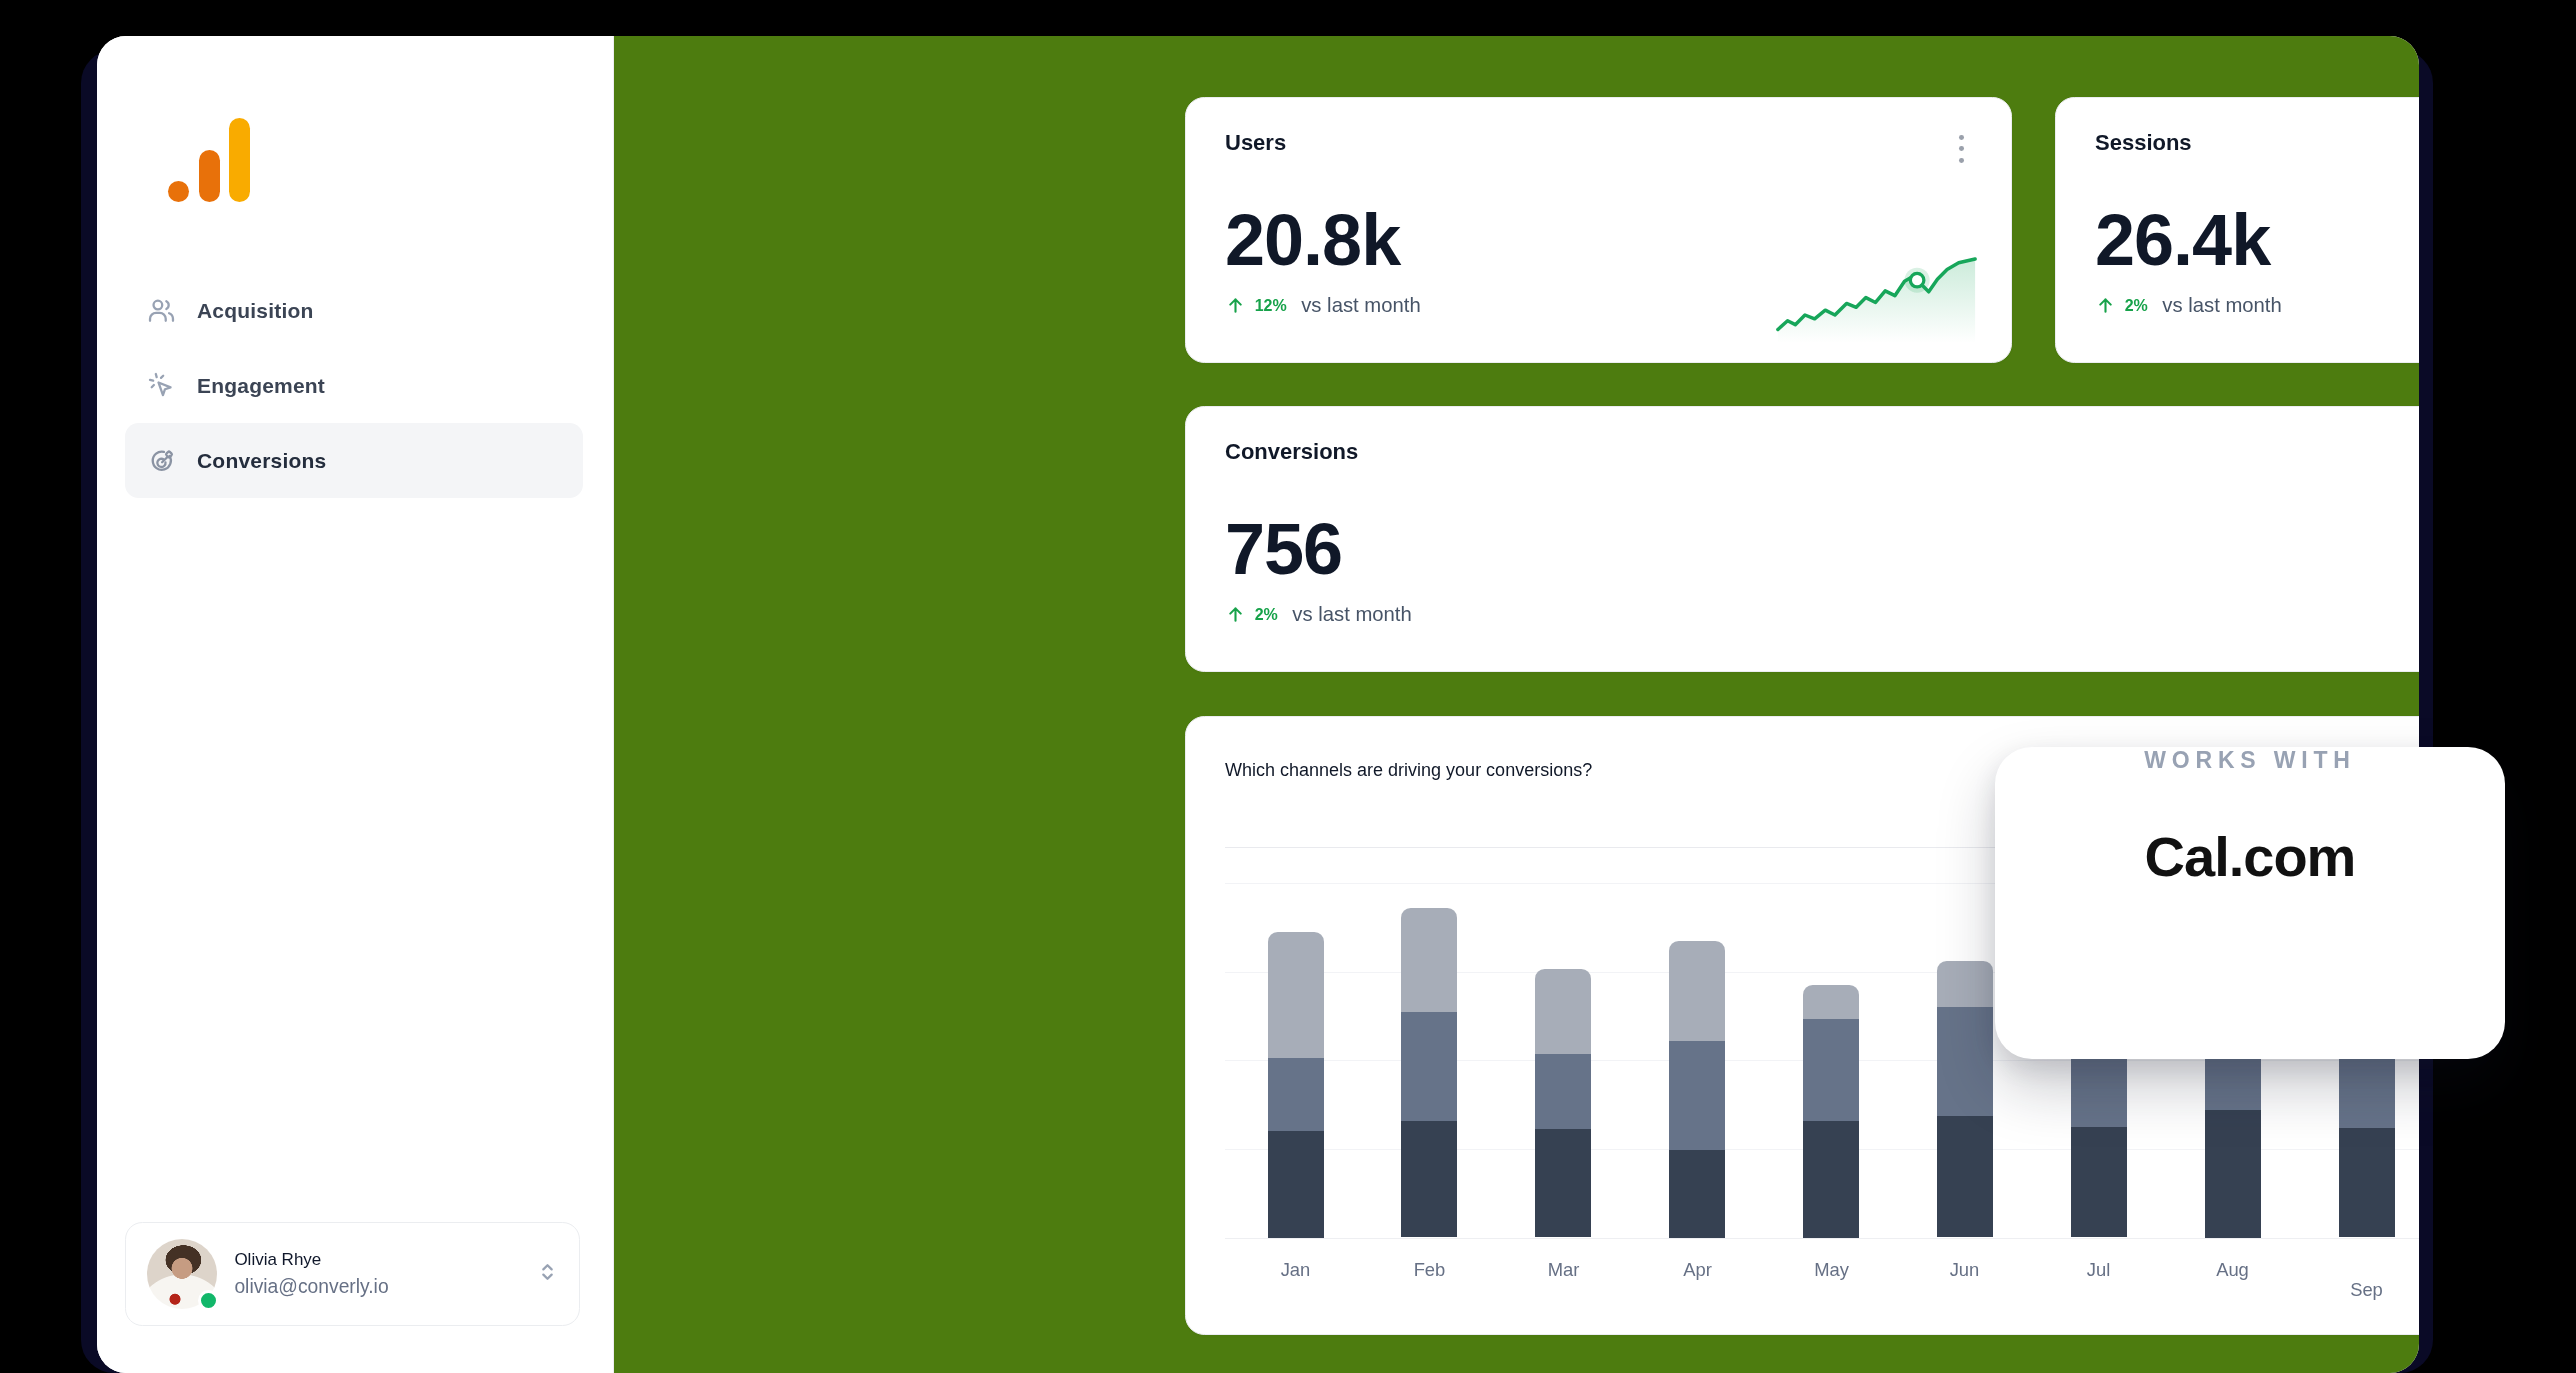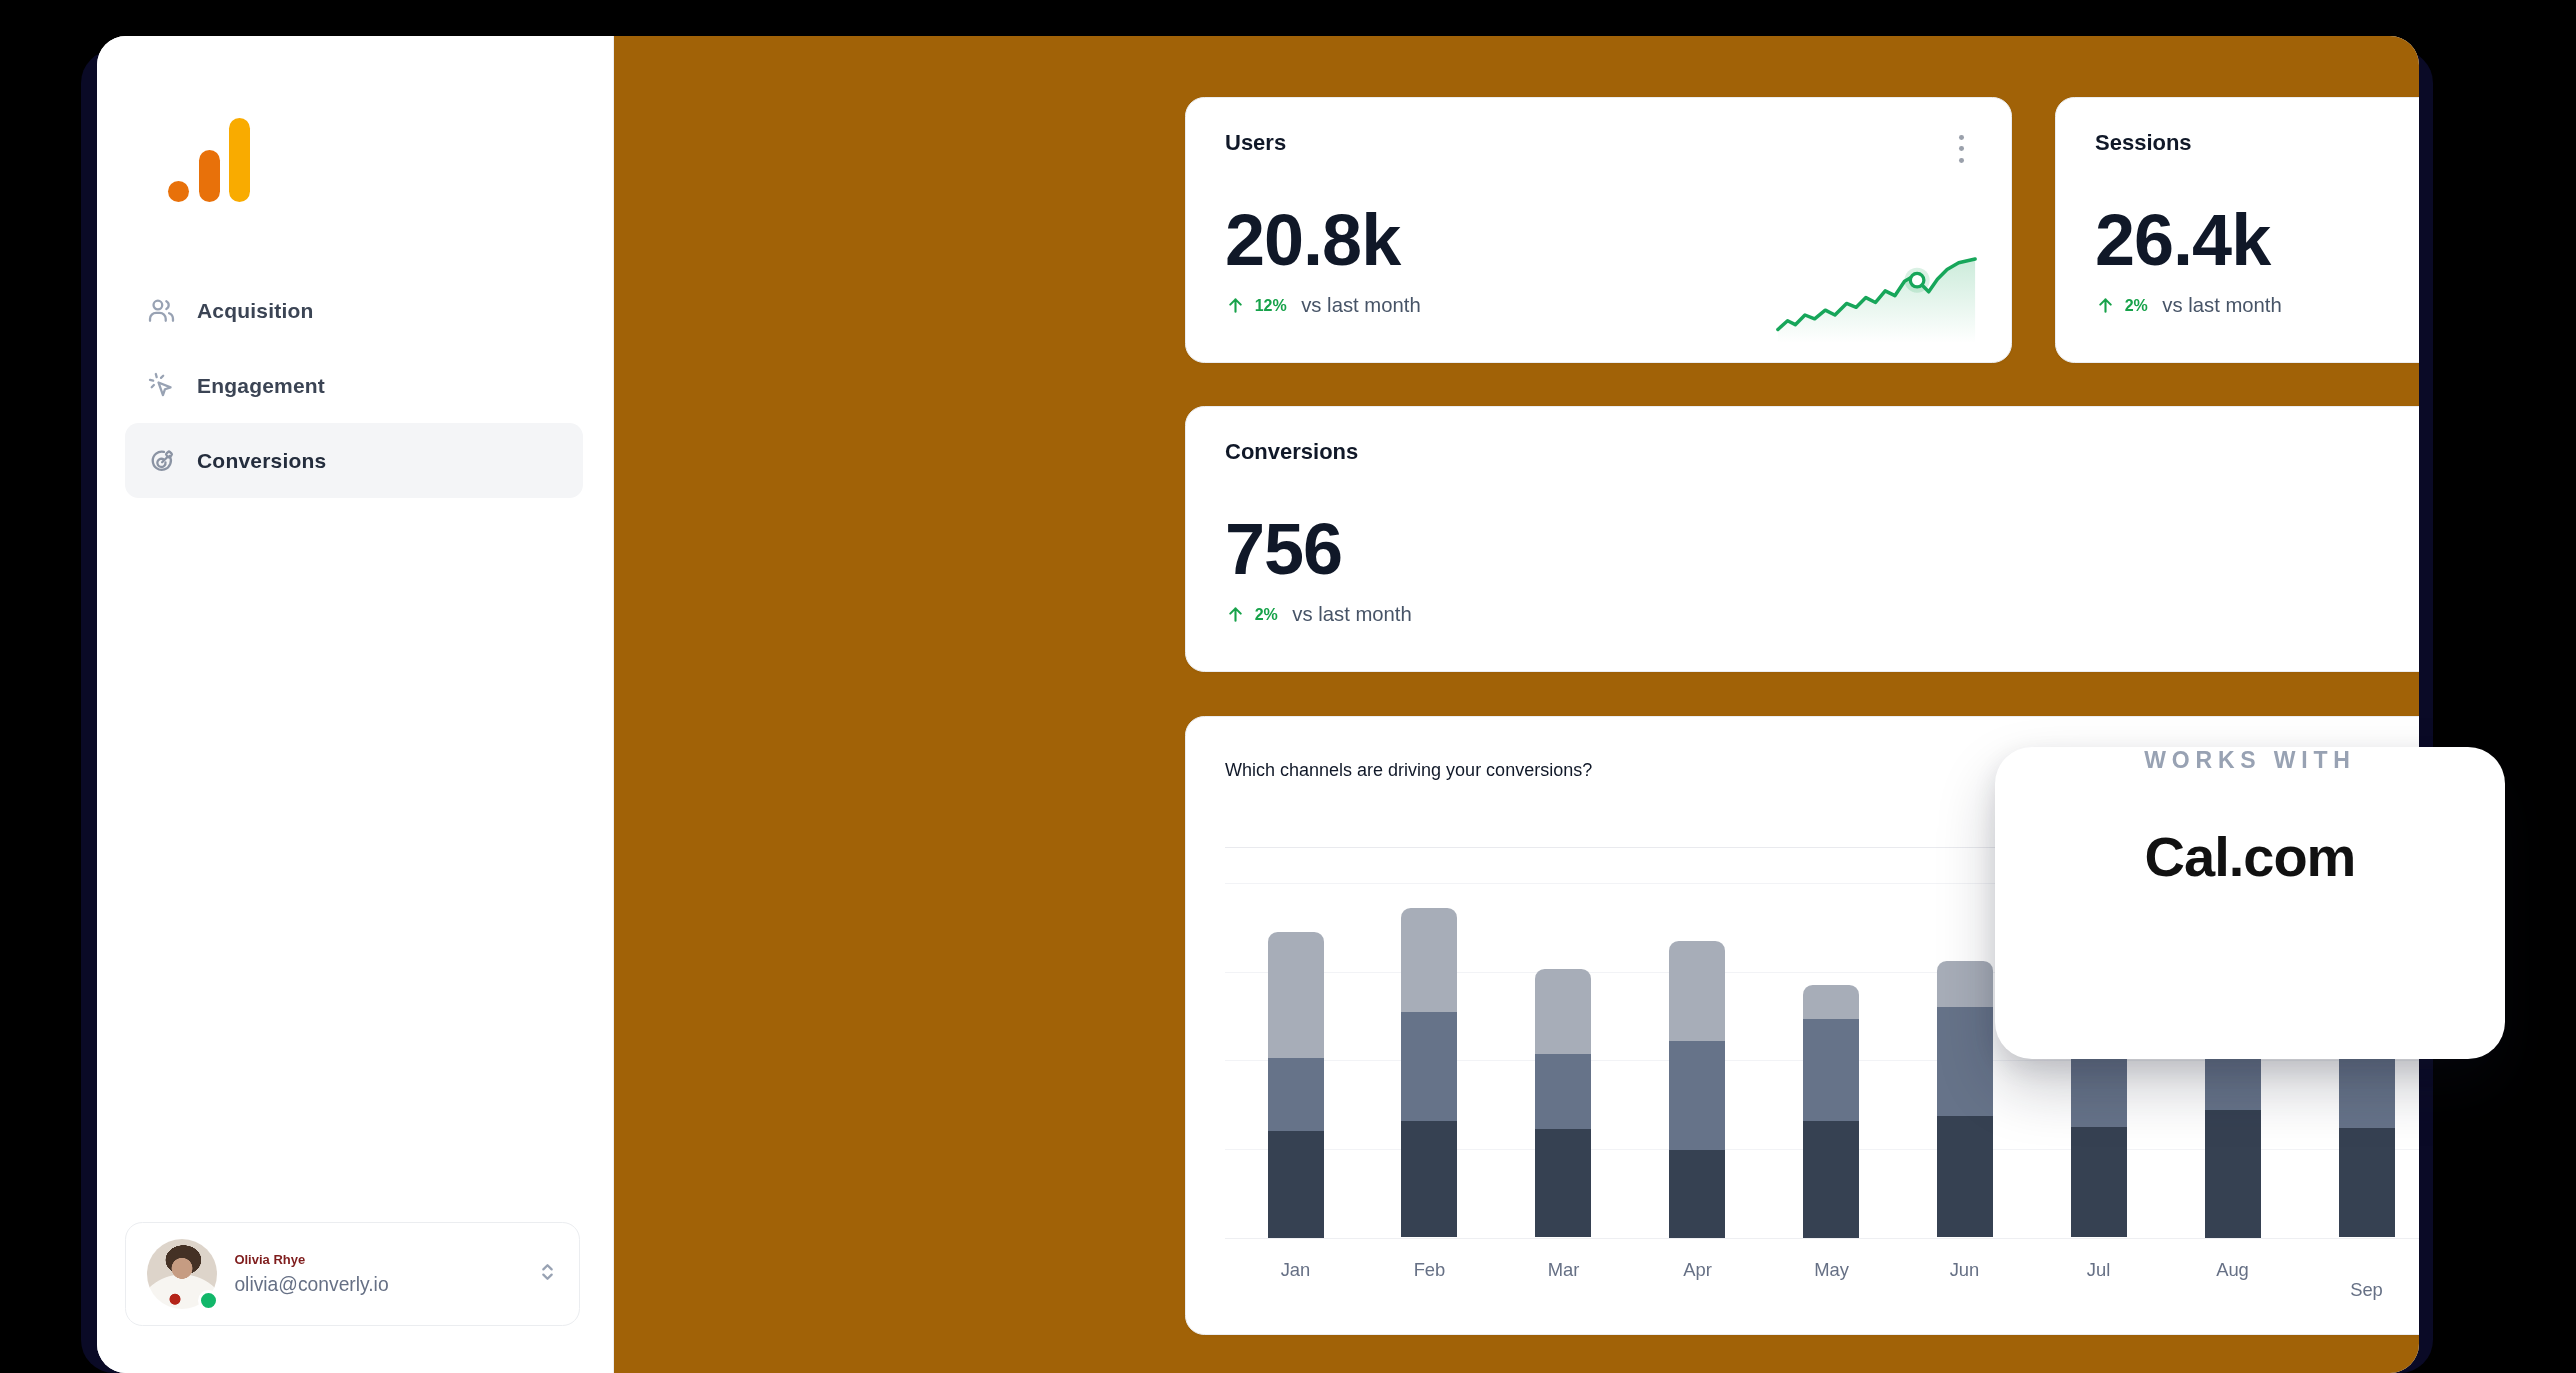--- a/index.html
+++ b/index.html
@@ -12,21 +12,21 @@
   .backdrop { position:absolute; left:81px; top:50px; width:2352px; height:1323px;
               border-radius:33px; background:#0a0a26; }
 
   
   .window { position:absolute; left:97px; top:36px; width:2322px; height:1337px;
             border-radius:29px; background:#ffffff; overflow:hidden; z-index:10; }
 
   
   .sidebar { position:absolute; left:0; top:0; width:516px; height:100%; background:#fff; }
   .content { position:absolute; left:516px; top:0; right:0; height:100%;
-             background:#a16207; border-left:1px solid #ededf0; }
+             background:#4d7c0f; border-left:1px solid #ededf0; }
 
   .logo { position:absolute; left:0; top:0; width:193px; height:193px; }
   .logo .dot  { position:absolute; left:71px;  top:145px; width:21px; height:21px; border-radius:50%; background:#E8710A; }
   .logo .mid  { position:absolute; left:102px; top:114px; width:21px; height:52px; border-radius:10.6px; background:#E8710A; }
   .logo .tall { position:absolute; left:132px; top:82px;  width:21px; height:84px; border-radius:10.6px; background:#F9AB00; }
 
   .nav { position:absolute; left:28px; top:237px; width:458px; }
   .nav-item { position:relative; display:flex; align-items:center; gap:21px; height:75px;
               padding-left:22px; border-radius:13.5px; cursor:pointer; }
   .nav-item.active { background:#f4f5f7; }
@@ -43,21 +43,21 @@
   .avatar { width:70px; height:70px; border-radius:50%;
             background:
               radial-gradient(circle at 40% 86%, #b42318 0 7%, rgba(0,0,0,0) 8%),
               radial-gradient(circle at 50% 42%, #c69c82 0 19%, rgba(0,0,0,0) 20%),
               radial-gradient(ellipse 46% 38% at 52% 30%, #443125 0 55%, rgba(0,0,0,0) 56%),
               radial-gradient(circle at 50% 118%, #f7f5f1 0 52%, rgba(0,0,0,0) 53%),
               #ddd4ca; }
   .status-dot { position:absolute; right:-1.9px; bottom:-1.9px; width:21px; height:21px;
                 border-radius:50%; background:#12b76a; border:3.9px solid #fff; }
   .profile-text { margin-left:17.4px; }
-  .profile-name  { font-size:13px; font-weight:700; color:#7f1d1d; }
+  .profile-name  { font-size:17px; font-weight:400; color:#0f172a; }
   .profile-email { font-size:19.3px; color:#667085; margin-top:6.8px; }
   .profile-chevron { position:absolute; right:19.3px; top:50%; transform:translateY(-50%); }
   .profile-chevron svg { width:25px; height:25px; stroke:#98a2b3; stroke-width:2.2; fill:none;
                          stroke-linecap:round; stroke-linejoin:round; }
 
   
   .card { position:absolute; background:#fff; border:1px solid #ebedf0; border-radius:19.3px;
           box-shadow:0 1px 2.9px rgba(16,24,40,.04); }
   .card-users       { left:571px;  top:61px;  width:827px;  height:266px; }
   .card-sessions    { left:1441px; top:61px;  width:827px;  height:266px; }

